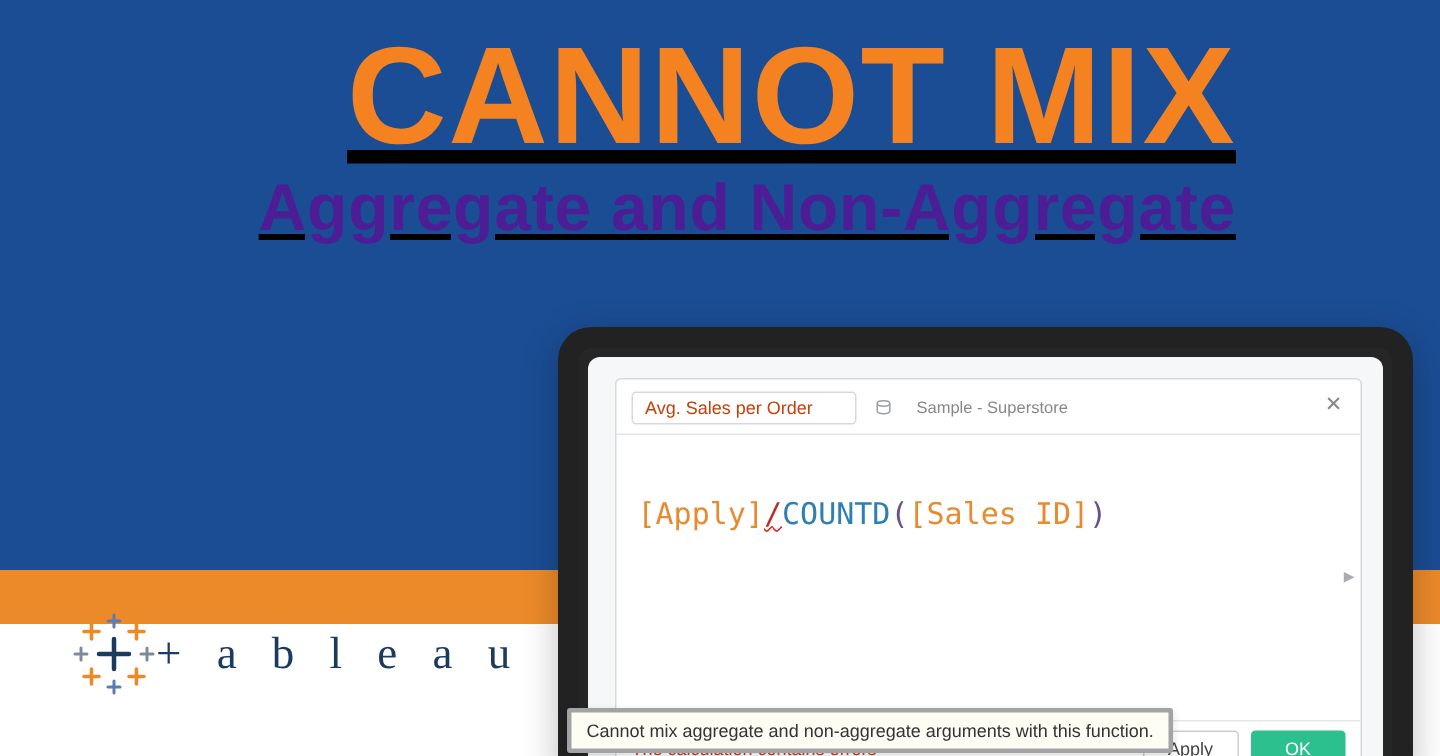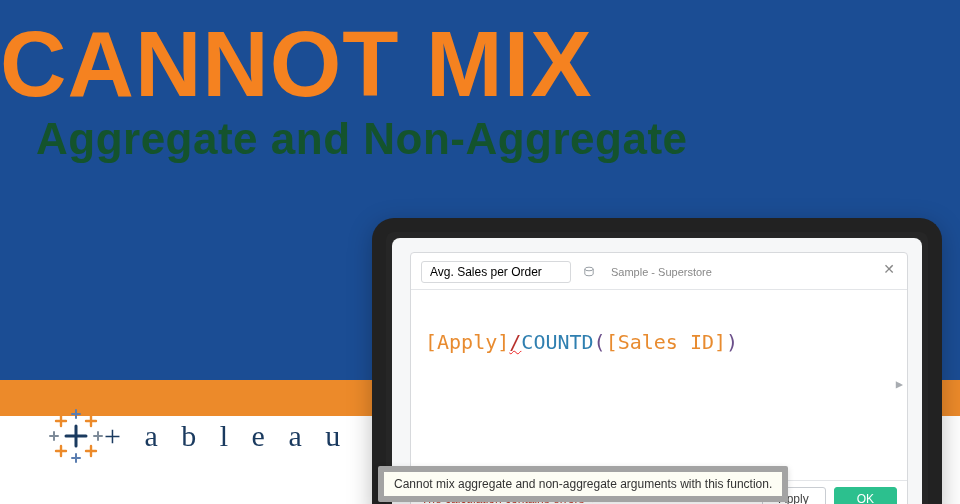--- a/index.html
+++ b/index.html
@@ -2,37 +2,37 @@
 <html><head>
 <meta charset="utf-8">
 <style>
   * { margin: 0; padding: 0; box-sizing: border-box; }
   html, body { width: 960px; height: 504px; overflow: hidden; font-family: -apple-system, BlinkMacSystemFont, "Segoe UI", Arial, sans-serif; }
   .stage { position: relative; width: 960px; height: 504px; background: #fff; }
   .bg-blue { position: absolute; left: 0; top: 0; width: 960px; height: 380px; background: #1b4d94; }
   .bg-orange { position: absolute; left: 0; top: 380px; width: 960px; height: 36px; background: #ec8a2a; }
   .bg-white { position: absolute; left: 0; top: 416px; width: 960px; height: 88px; background: #ffffff; }
 
-  .headline { position: absolute; left: 0; top: 18px; width: 824px; text-align: left; }
+  .headline { position: absolute; left: 0; top: 18px; width: 824px; text-align: right; text-decoration: underline; }
   .headline-big { font-size: 92px; font-weight: 800; letter-spacing: 1px; color: #f58220; line-height: 1.0; }
-  .headline-sub { font-size: 44px; font-weight: 600; color: #14532d; margin-top: 4px; letter-spacing: 0.5px; margin-left: 36px; }
+  .headline-sub { font-size: 44px; font-weight: 600; color: #4c1d95; margin-top: 4px; letter-spacing: 0.5px; margin-left: 36px; }
 
   
   .laptop { position: absolute; left: 372px; top: 218px; width: 570px; height: 300px;
             border: 14px solid #222; border-bottom: none; border-top-left-radius: 22px; border-top-right-radius: 22px;
             background: #262626; box-shadow: 0 6px 24px rgba(0,0,0,0.25); }
   .screen { position: absolute; left: 6px; top: 6px; right: 6px; bottom: 0;
             background: #f6f7f8; border-top-left-radius: 8px; border-top-right-radius: 8px; overflow: hidden; }
   .dialog { position: absolute; left: 18px; right: 14px; top: 14px; bottom: 0;
             background: #ffffff; border: 1px solid #d7d9dc; border-top-left-radius: 4px; border-top-right-radius: 4px;
             display: flex; flex-direction: column; }
 
   .dlg-header { display: flex; align-items: center; gap: 10px; padding: 8px 10px 6px 10px;
                 border-bottom: 1px solid #e3e5e8; position: relative; }
-  .calc-name { font-size: 12px; color: #000000; background: #fff; border: 1px solid #d7d9dc;
+  .calc-name { font-size: 12px; color: #c2410c; background: #fff; border: 1px solid #d7d9dc;
                padding: 3px 8px; border-radius: 3px; min-width: 150px; }
   .ds-chip { display: inline-flex; align-items: center; gap: 16px; font-size: 11px; color: #888;
              border-radius: 3px; padding: 2px 2px; }
   .ds-chip svg { flex: 0 0 auto; }
   .close-x { position: absolute; right: 10px; top: 8px; width: 16px; height: 16px; color: #888;
              display: flex; align-items: center; justify-content: center; cursor: pointer; font-size: 14px; }
 
   .formula { flex: 1; padding: 16px 14px 8px 14px; font-family: "Consolas","Menlo","DejaVu Sans Mono",monospace;
              font-size: 20px; color: #333; position: relative; white-space: pre; }
   .tok-field { color: #e88b2f; }
@@ -43,21 +43,21 @@
 
   .dlg-footer { border-top: 1px solid #e3e5e8; padding: 6px 10px 6px 10px;
                 display: flex; align-items: center; gap: 8px; font-size: 12px; }
   .err-msg { color: #c1392b; display: inline-flex; align-items: center; gap: 4px; }
   .err-caret { color: #c1392b; font-size: 9px; }
   .spacer { flex: 1; }
   .btn { font-size: 12px; padding: 4px 16px; border-radius: 3px; cursor: pointer; border: 1px solid #c9cdd2;
          background: #fff; color: #444; }
   .btn-ok { background: #2cc08e; border-color: #2cc08e; color: #fff; padding: 4px 22px; }
 
-  .tooltip { position: absolute; left: 378px; bottom: 2px; background: #fdfdf4; border: 6px solid #a3a3a3;
+  .tooltip { position: absolute; left: 378px; bottom: 2px; background: #fdfdf4; border: 3px solid #a3a3a3;
              color: #333; font-size: 12px; padding: 5px 10px; border-radius: 2px;
              box-shadow: 0 2px 6px rgba(0,0,0,0.15); z-index: 50; }
 
   
   .tableau-logo { position: absolute; left: 48px; top: 408px; display: flex; align-items: center; }
   .tableau-word { font-family: Georgia, "Times New Roman", serif; font-size: 30px; letter-spacing: 8px; color: #1a3a5f; }
   .tableau-mark { width: 56px; height: 56px; position: relative; }
 </style>
 </head>
 <body>

